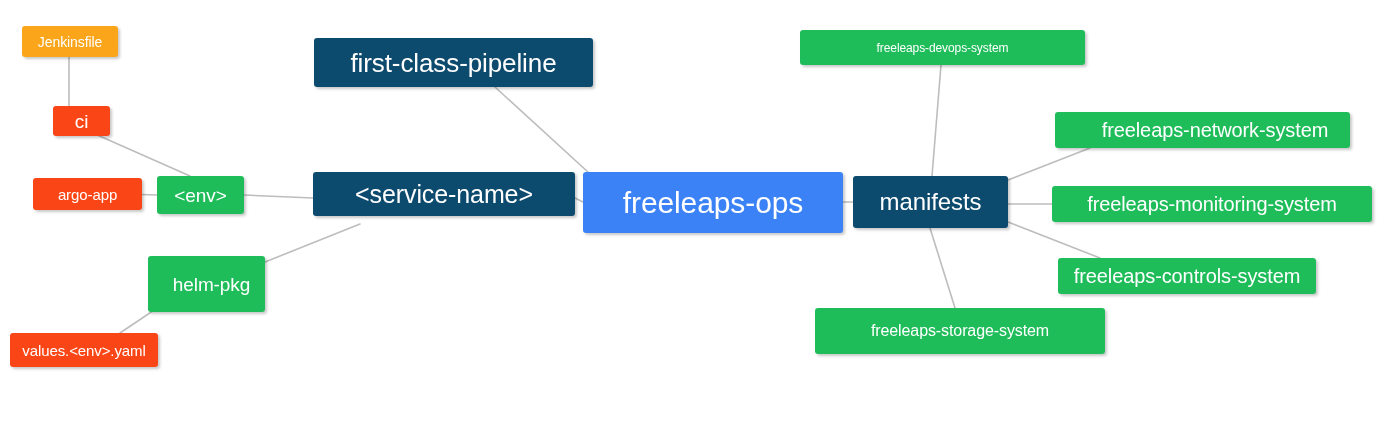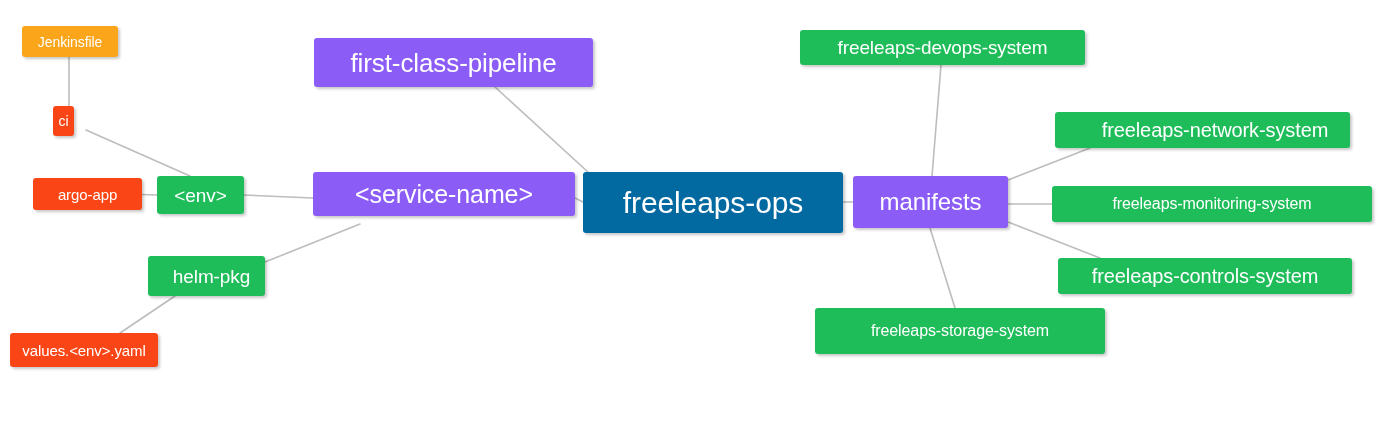--- a/index.html
+++ b/index.html
@@ -34,22 +34,22 @@
     justify-content: center;
     border-radius: 3px;
     color: #ffffff;
     white-space: nowrap;
     line-height: 1;
     text-align: center;
     box-shadow: 2px 2px 3px rgba(0,0,0,0.22);
     letter-spacing: -0.1px;
     padding: 0 10px;
   }
-  .n-root   { background: #0369a1; }
-  .n-blue   { background: #8b5cf6; }
+  .n-root   { background: #3b82f6; }
+  .n-blue   { background: #0c4a6e; }
   .n-green  { background: #1fbd5a; }
   .n-red    { background: #fa4616; }
   .n-orange { background: #faa51a; }
 </style>
 </head>
 <body>
 
 <div id="canvas">
   <svg id="edges" viewBox="0 0 1390 421" width="1390" height="421">
       <line x1="583" y1="202" x2="575" y2="198" stroke="#bdbdbd" stroke-width="1.6" stroke-linecap="round"></line>
@@ -62,28 +62,28 @@
       <line x1="69" y1="106" x2="69" y2="57" stroke="#bdbdbd" stroke-width="1.6" stroke-linecap="round"></line>
       <line x1="175" y1="296" x2="120" y2="333" stroke="#bdbdbd" stroke-width="1.6" stroke-linecap="round"></line>
       <line x1="932" y1="176" x2="941" y2="65" stroke="#bdbdbd" stroke-width="1.6" stroke-linecap="round"></line>
       <line x1="1008" y1="180" x2="1090" y2="148" stroke="#bdbdbd" stroke-width="1.6" stroke-linecap="round"></line>
       <line x1="1008" y1="204" x2="1052" y2="204" stroke="#bdbdbd" stroke-width="1.6" stroke-linecap="round"></line>
       <line x1="1008" y1="222" x2="1100" y2="258" stroke="#bdbdbd" stroke-width="1.6" stroke-linecap="round"></line>
       <line x1="930" y1="228" x2="955" y2="308" stroke="#bdbdbd" stroke-width="1.6" stroke-linecap="round"></line>
     </svg>
   <div id="node-layer">
       <div class="node n-orange" style="left: 22px; top: 26px; width: 96px; height: 31px; font-size: 14px;">Jenkinsfile</div>
-      <div class="node n-red" style="left: 53px; top: 106px; width: 21px; height: 30px; font-size: 14px;">ci</div>
+      <div class="node n-red" style="left: 53px; top: 106px; width: 57px; height: 30px; font-size: 19px;">ci</div>
       <div class="node n-red" style="left: 33px; top: 178px; width: 109px; height: 32px; font-size: 15px;">argo-app</div>
       <div class="node n-green" style="left: 157px; top: 176px; width: 87px; height: 38px; font-size: 19px; text-align: center;">&lt;env&gt;</div>
-      <div class="node n-green" style="left: 148px; top: 256px; width: 117px; height: 40px; font-size: 19px; padding-left: 20px;">helm-pkg</div>
+      <div class="node n-green" style="left: 148px; top: 256px; width: 117px; height: 56px; font-size: 19px; padding-left: 20px;">helm-pkg</div>
       <div class="node n-red" style="left: 10px; top: 333px; width: 148px; height: 34px; font-size: 15px;">values.&lt;env&gt;.yaml</div>
       <div class="node n-blue" style="left: 314px; top: 38px; width: 279px; height: 49px; font-size: 26px;">first-class-pipeline</div>
       <div class="node n-blue" style="left: 313px; top: 172px; width: 262px; height: 44px; font-size: 25px;">&lt;service-name&gt;</div>
       <div class="node n-root" style="left: 583px; top: 172px; width: 260px; height: 61px; font-size: 30px;">freeleaps-ops</div>
       <div class="node n-blue" style="left: 853px; top: 176px; width: 155px; height: 52px; font-size: 24px;">manifests</div>
-      <div class="node n-green" style="left: 800px; top: 30px; width: 285px; height: 35px; font-size: 19px;">freeleaps-devops-system</div>
+      <div class="node n-green" style="left: 800px; top: 30px; width: 285px; height: 35px; font-size: 12px;">freeleaps-devops-system</div>
       <div class="node n-green" style="left: 1055px; top: 112px; width: 295px; height: 36px; font-size: 20px; padding-left: 35px;">freeleaps-network-system</div>
-      <div class="node n-green" style="left: 1052px; top: 186px; width: 320px; height: 36px; font-size: 16px;">freeleaps-monitoring-system</div>
-      <div class="node n-green" style="left: 1058px; top: 258px; width: 294px; height: 36px; font-size: 20px;">freeleaps-controls-system</div>
+      <div class="node n-green" style="left: 1052px; top: 186px; width: 320px; height: 36px; font-size: 20px;">freeleaps-monitoring-system</div>
+      <div class="node n-green" style="left: 1058px; top: 258px; width: 258px; height: 36px; font-size: 20px;">freeleaps-controls-system</div>
       <div class="node n-green" style="left: 815px; top: 308px; width: 290px; height: 46px; font-size: 16px;">freeleaps-storage-system</div>
     </div>
 </div>
 
 </body></html>

